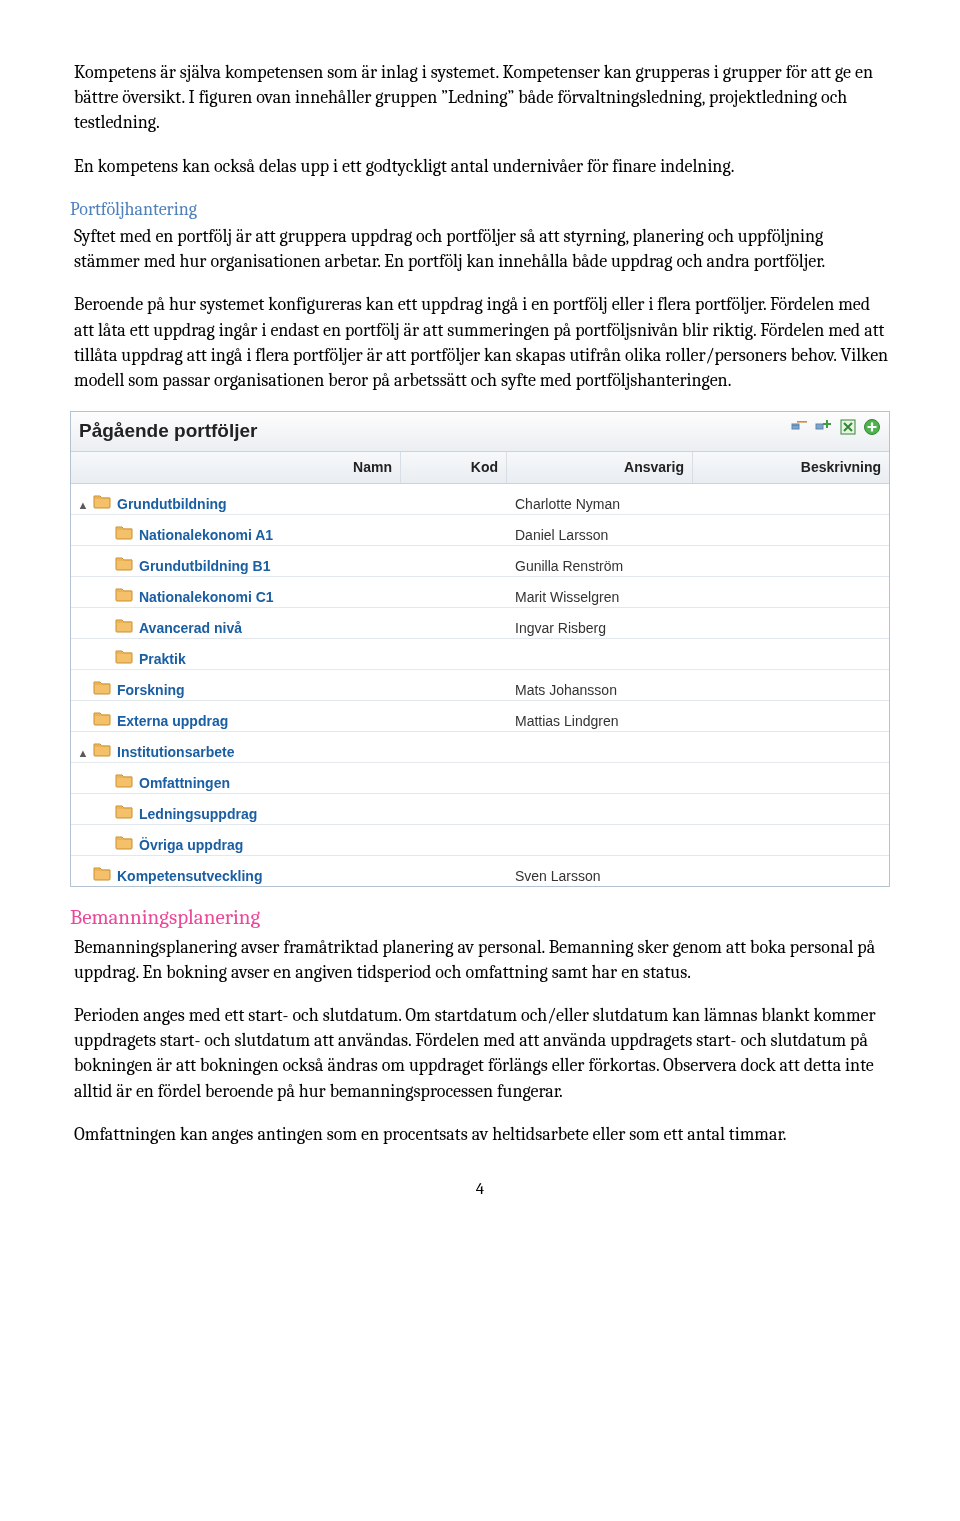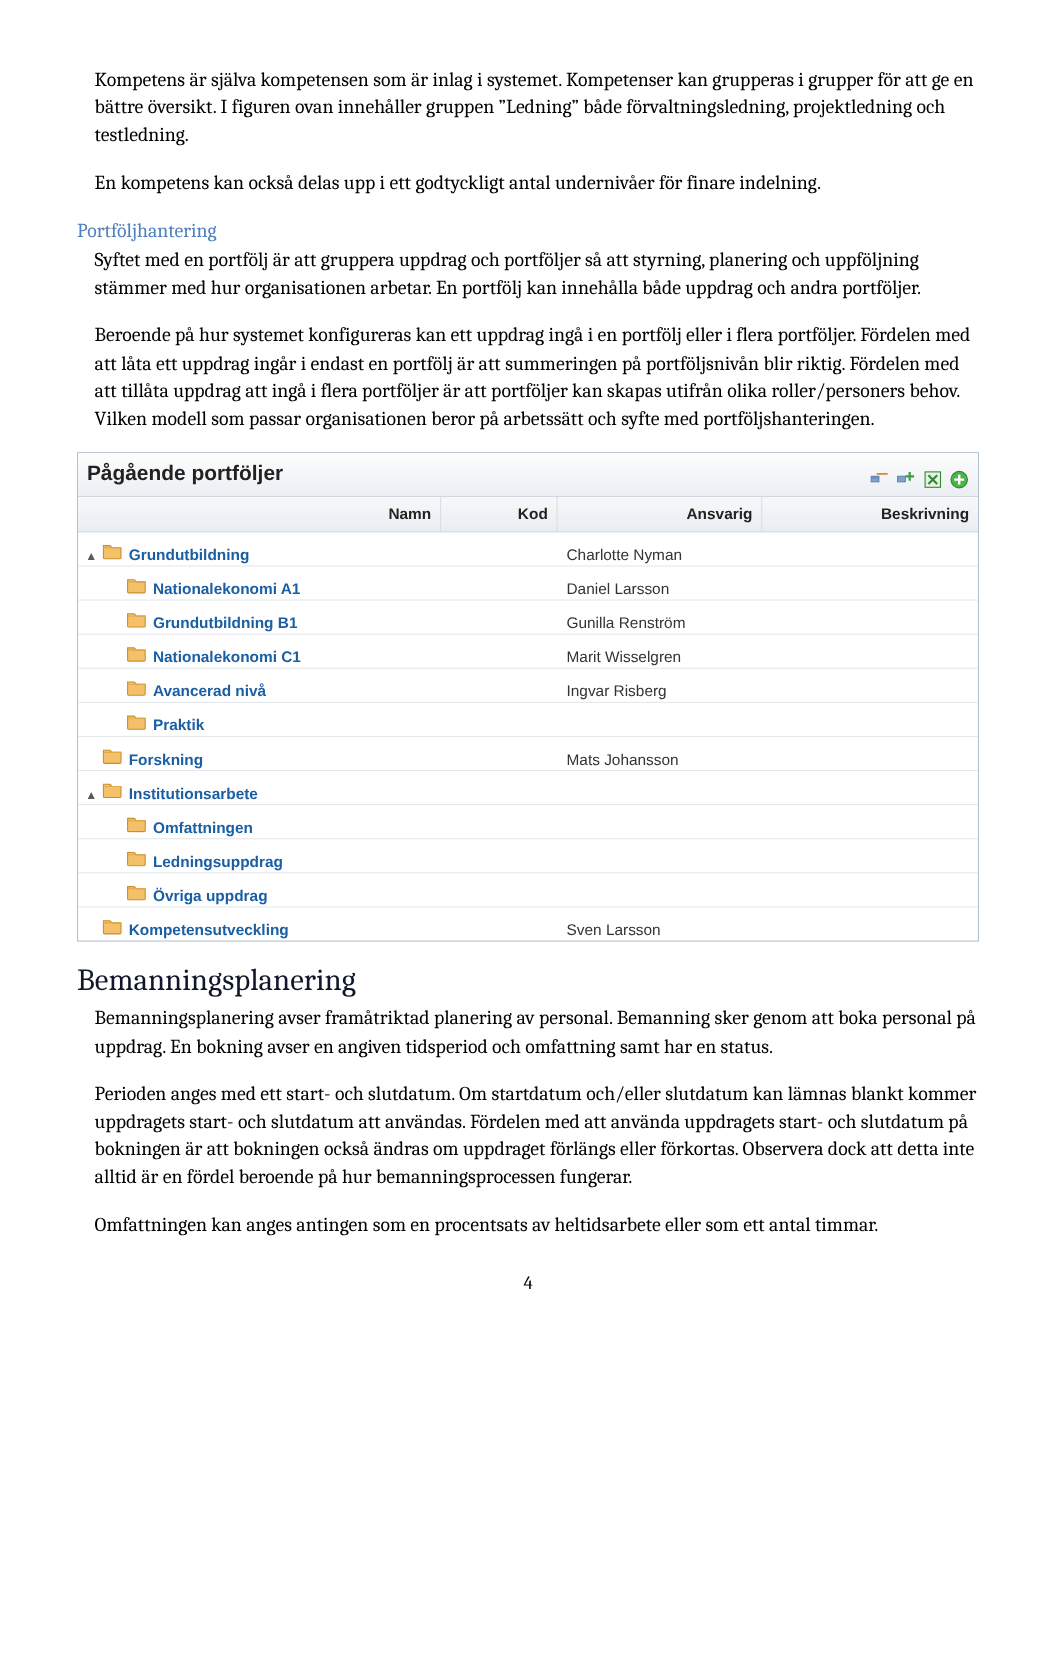--- a/index.html
+++ b/index.html
@@ -6,50 +6,50 @@
     font-family: Cambria, Georgia, serif;
     font-size: 18px;
     line-height: 1.4;
     color: #000;
     background: #fff;
     margin: 0;
     padding: 60px 70px 40px 70px;
     width: 960px;
     box-sizing: border-box;
   }
-  p { margin: 0 0 18px 16px; }
+  p { margin: 0 0 18px 4px; }
   .h3 {
     font-family: Cambria, Georgia, serif;
     color: #4f81bd;
     font-size: 18px;
     font-weight: normal;
     margin: 10px 0 2px 0;
   }
   .h2 {
     font-family: Cambria, Georgia, serif;
-    color: #0f172a;
-    font-size: 28px;
+    color: #ec4899;
+    font-size: 21px;
     font-weight: normal;
     margin: 16px 0 2px 0;
   }
   .widget {
     border: 1px solid #b4c3d1;
     margin: 8px 0 14px 0;
     width: 818px;
     font-family: Arial, Helvetica, sans-serif;
     font-size: 14px;
     color: #333;
     background: #fff;
   }
   .widget-header {
     background: linear-gradient(#fdfdfd, #ebeef2);
     border-bottom: 1px solid #cad4df;
     padding: 6px 8px;
     display: flex;
-    align-items: flex-end;
+    align-items: flex-start;
     justify-content: space-between;
   }
   .widget-title {
     font-family: Arial, Helvetica, sans-serif;
     font-weight: bold;
     font-size: 19px;
     color: #222;
   }
   .widget-tools { display: flex; gap: 6px; align-items: center; }
   .tool-icon { width: 18px; height: 18px; display: inline-block; }
@@ -221,20 +221,31 @@
                 <path d="M1 3 h6 l2 2 h8 v9 a1 1 0 0 1 -1 1 H2 a1 1 0 0 1 -1 -1 Z" fill="#f5c06a" stroke="#c98f2e"></path>
                 <path d="M1 5 h16" stroke="#e0a94a"></path>
               </svg></span><span class="row-label">Forskning</span></span>
         </div>
         <div class="cell-kod"></div>
         <div class="cell-ansv">Mats Johansson</div>
         <div class="cell-besk"></div>
       </div>
       <div class="row">
         <div class="cell-name">
+          <span class="indent-0"><span class="toggle"></span><span class="folder-icon"><svg viewBox="0 0 18 16">
+                <path d="M1 3 h6 l2 2 h8 v9 a1 1 0 0 1 -1 1 H2 a1 1 0 0 1 -1 -1 Z" fill="#f5c06a" stroke="#c98f2e"></path>
+                <path d="M1 5 h16" stroke="#e0a94a"></path>
+              </svg></span><span class="row-label">Externa uppdrag</span></span>
+        </div>
+        <div class="cell-kod"></div>
+        <div class="cell-ansv">Mattias Lindgren</div>
+        <div class="cell-besk"></div>
+      </div>
+      <div class="row">
+        <div class="cell-name">
           <span class="indent-0"><span class="toggle">▲</span><span class="folder-icon"><svg viewBox="0 0 18 16">
                 <path d="M1 3 h6 l2 2 h8 v9 a1 1 0 0 1 -1 1 H2 a1 1 0 0 1 -1 -1 Z" fill="#f5c06a" stroke="#c98f2e"></path>
                 <path d="M1 5 h16" stroke="#e0a94a"></path>
               </svg></span><span class="row-label">Institutionsarbete</span></span>
         </div>
         <div class="cell-kod"></div>
         <div class="cell-ansv"></div>
         <div class="cell-besk"></div>
       </div>
       <div class="row">

